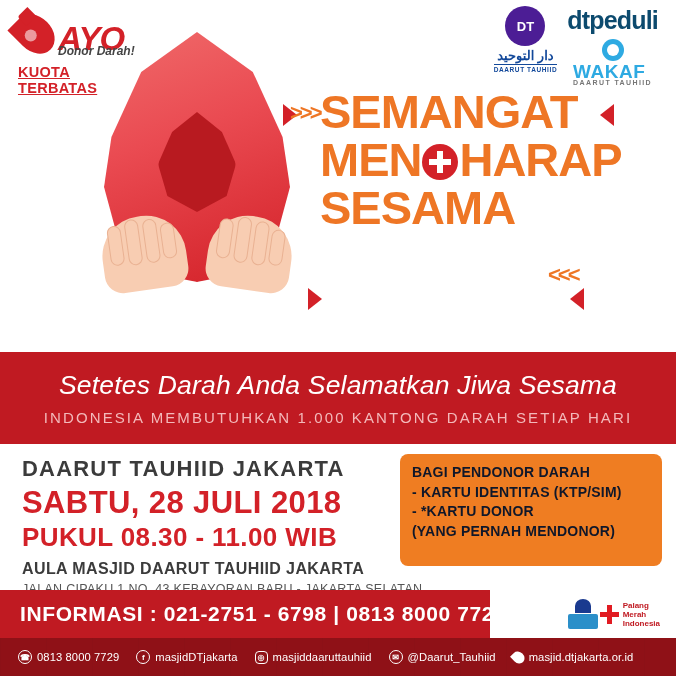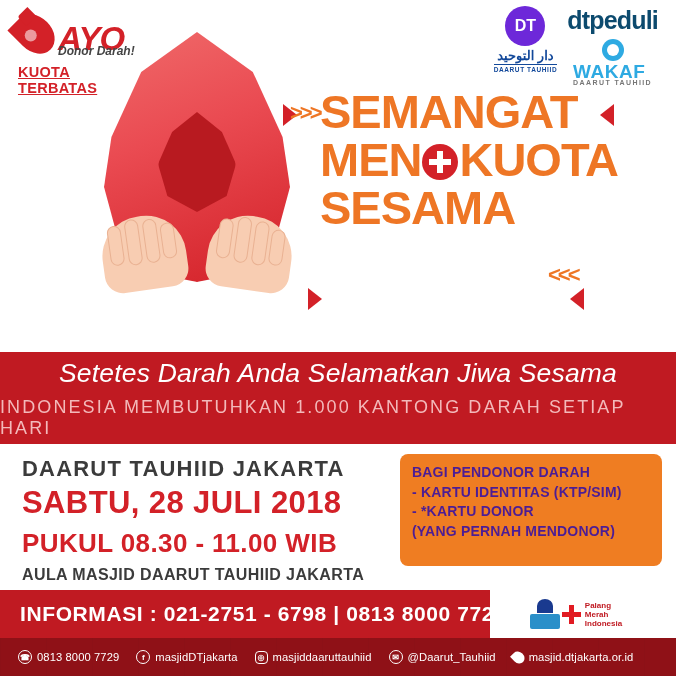--- a/index.html
+++ b/index.html
@@ -82,22 +82,22 @@
   }
 
   
   .partner-logos {
     position: absolute; right: 18px; top: 6px;
     display: flex; align-items: flex-start; gap: 10px;
   }
   .dt-block { text-align: center; }
   .dt-circle {
     width: 40px; height: 40px; border-radius: 50%;
-    background: #6d28d9; color: #fff;
-    font-size: 16px; font-weight: bold;
+    background: #4c1d95; color: #fff;
+    font-size: 13px; font-weight: bold;
     display: flex; align-items: center; justify-content: center;
     margin: 0 auto;
   }
   .dt-arabic {
     margin-top: 2px;
     font-size: 13px; color: #12489a; font-weight: bold;
     letter-spacing: 1px;
   }
   .dt-label {
     font-size: 6.5px; color: #12489a; font-weight: bold;
@@ -220,80 +220,80 @@
   .band-main {
     color: #ffffff;
     font-size: 26.5px;
     font-weight: normal;
     font-style: italic;
     letter-spacing: .2px;
   }
   .band-sub {
     margin-top: 8px;
     color: #f3b9ba;
-    font-size: 18px;
+    font-size: 15px;
     letter-spacing: 2.1px;
   }
 
   
   .details {
     position: relative;
     height: 146px;
     background: #ffffff;
     padding: 12px 0 0 22px;
   }
   .d-org {
     font-size: 22px; color: #3b3b3b; font-weight: bold; letter-spacing: 1.2px;
   }
   .d-date {
     font-size: 31px; color: #d32128; font-weight: bold; letter-spacing: .4px;
     margin-top: 3px;
   }
   .d-time {
     font-size: 26px; color: #d32128; font-weight: bold; letter-spacing: .4px;
-    margin-top: 7px;
+    margin-top: 1px;
   }
   .d-venue {
     font-size: 16px; color: #3b3b3b; font-weight: bold; letter-spacing: .4px;
     margin-top: 7px;
   }
   .d-addr {
     font-size: 12.5px; color: #555; letter-spacing: .3px; margin-top: 4px;
   }
 
   
   .note-box {
     position: absolute;
     right: 14px; top: 10px;
     width: 262px; height: 112px;
     background: #ef7d22;
     border-radius: 8px;
     padding: 9px 12px;
-    color: #4c1d95;
+    color: #0f172a;
   }
   .note-line {
     font-size: 14px; font-weight: bold; letter-spacing: .2px; line-height: 19.5px;
   }
 
   
   .info-bar {
     position: relative;
     height: 48px;
     background: #c01a22;
     display: flex; align-items: center;
   }
   .info-text {
     color: #fff; font-size: 21px; font-weight: bold; letter-spacing: .6px;
     margin-left: 20px;
   }
   .info-white {
     position: absolute; right: 0; top: 0;
     width: 186px; height: 48px;
     background: #ffffff;
-    display: flex; align-items: center; justify-content: center;
+    display: flex; align-items: center; justify-content: flex-end;
     padding-right: 16px; 
   }
   .pmi-badge { display: flex; align-items: center; gap: 4px; }
   .pmi-cross {
     width: 19px; height: 19px; position: relative;
   }
   .pmi-cross:before, .pmi-cross:after { content:""; position:absolute; background:#e11b22; }
   .pmi-cross:before { left: 7px; top: 0; width: 5px; height: 19px; }
   .pmi-cross:after { left: 0; top: 7px; width: 19px; height: 5px; }
   .pmi-text { font-size: 8px; color: #c01a22; font-weight: bold; line-height: 9px; }
@@ -392,21 +392,21 @@
 
     <div class="tri t1"></div>
     <div class="tri t2"></div>
     <div class="tri t3"></div>
     <div class="tri t4"></div>
 
     <div class="headline">
       <div class="chev-left">&gt;&gt;&gt;</div>
       <div class="hl-line">SEMANGAT</div>
       <div class="hl-line">
-        <span>MEN</span><span class="cross-o"></span><span>KUOTA</span>
+        <span>MEN</span><span class="cross-o"></span><span>HARAP</span>
       </div>
       <div class="hl-line l4">SESAMA</div>
     </div>
     <div class="chev-right">&lt;&lt;&lt;</div>
   </div>
 
   <div class="red-band">
     <div class="band-main">Setetes Darah Anda Selamatkan Jiwa Sesama</div>
     <div class="band-sub">INDONESIA MEMBUTUHKAN 1.000 KANTONG DARAH SETIAP HARI</div>
   </div>

